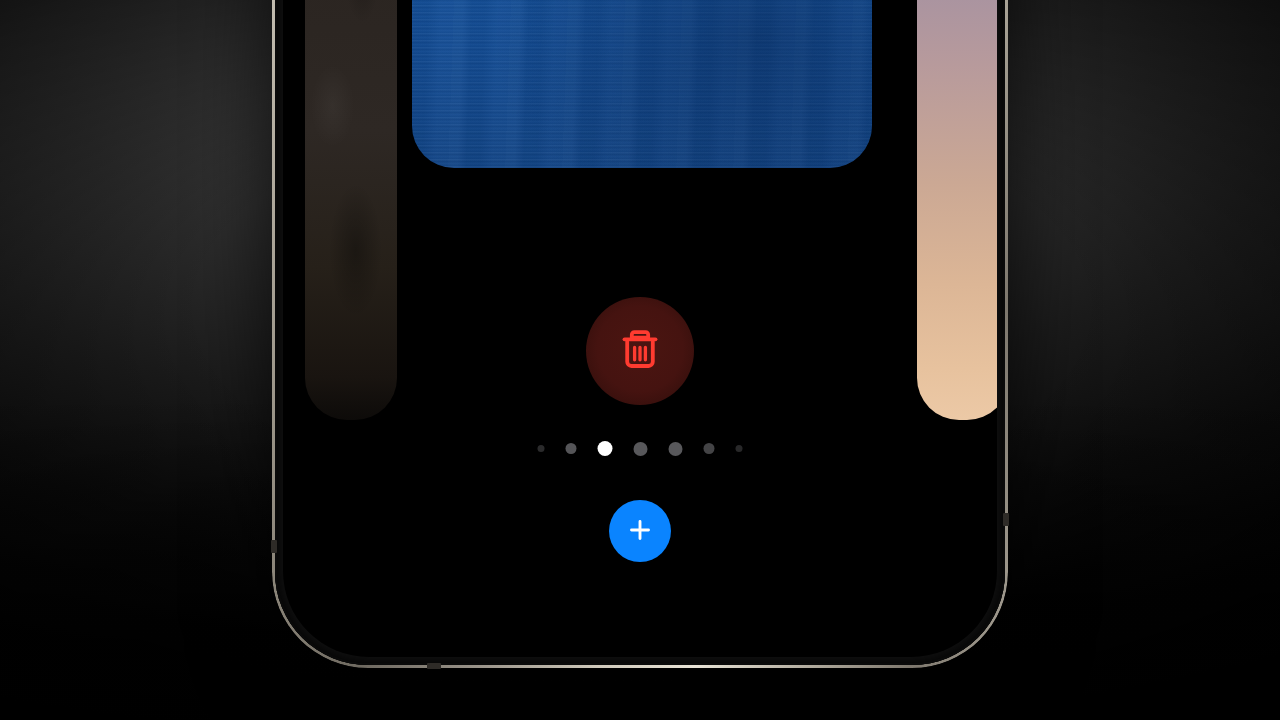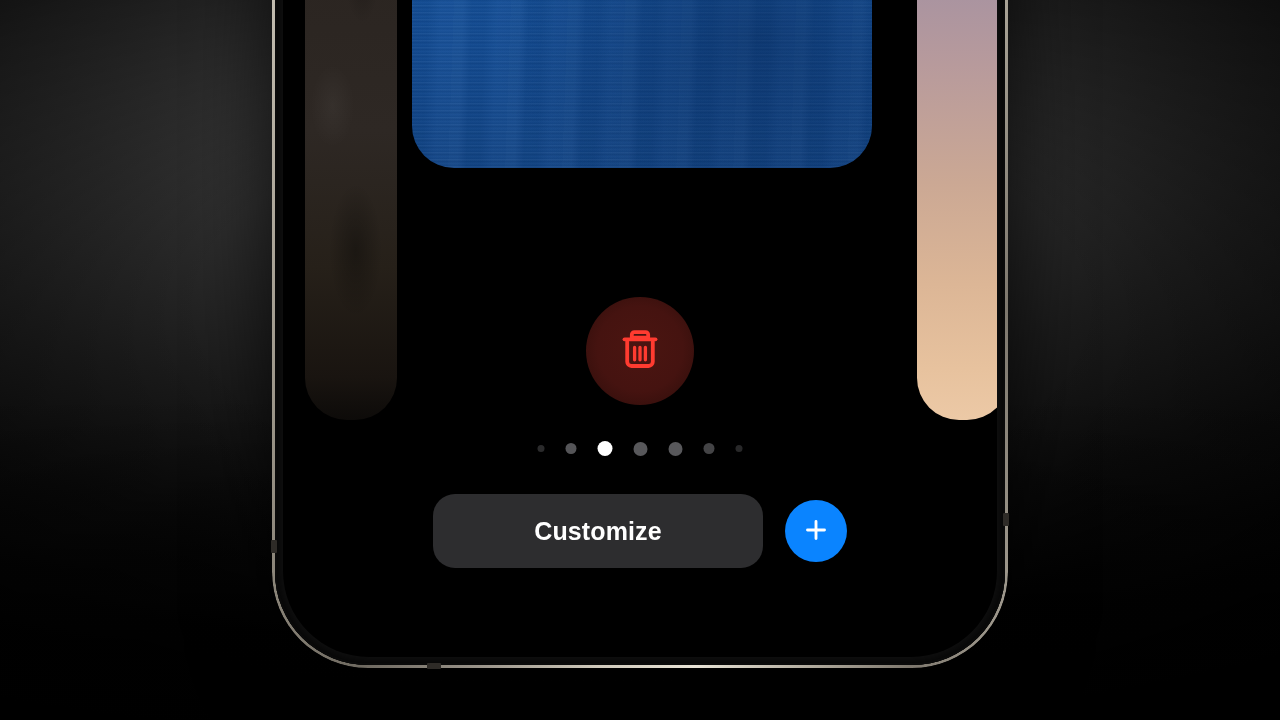--- a/index.html
+++ b/index.html
@@ -292,21 +292,20 @@
         <span class="dot" style="width: 7px; height: 7px; background: rgb(142, 142, 147); opacity: 0.3;"></span>
         <span class="dot" style="width: 11px; height: 11px; background: rgb(142, 142, 147); opacity: 0.6;"></span>
         <span class="dot" style="width: 15px; height: 15px; background: rgb(255, 255, 255); opacity: 1;"></span>
         <span class="dot" style="width: 14px; height: 14px; background: rgb(142, 142, 147); opacity: 0.62;"></span>
         <span class="dot" style="width: 14px; height: 14px; background: rgb(142, 142, 147); opacity: 0.62;"></span>
         <span class="dot" style="width: 11px; height: 11px; background: rgb(142, 142, 147); opacity: 0.48;"></span>
         <span class="dot" style="width: 7px; height: 7px; background: rgb(142, 142, 147); opacity: 0.28;"></span>
       </div>
 
       <div class="bottom-bar">
-        <button class="customize-btn" style="background: rgb(45, 45, 47);">Customize</button>
         <button class="add-btn" style="background: rgb(10, 132, 255);">
           <span>
             <svg width="30" height="30" viewBox="0 0 24 24" aria-hidden="true">
               <path stroke="#ffffff" stroke-width="2.3" stroke-linecap="round" d="M12 5.2v13.6M5.2 12h13.6"></path>
             </svg>
           </span>
         </button>
       </div>
 
     </div>

